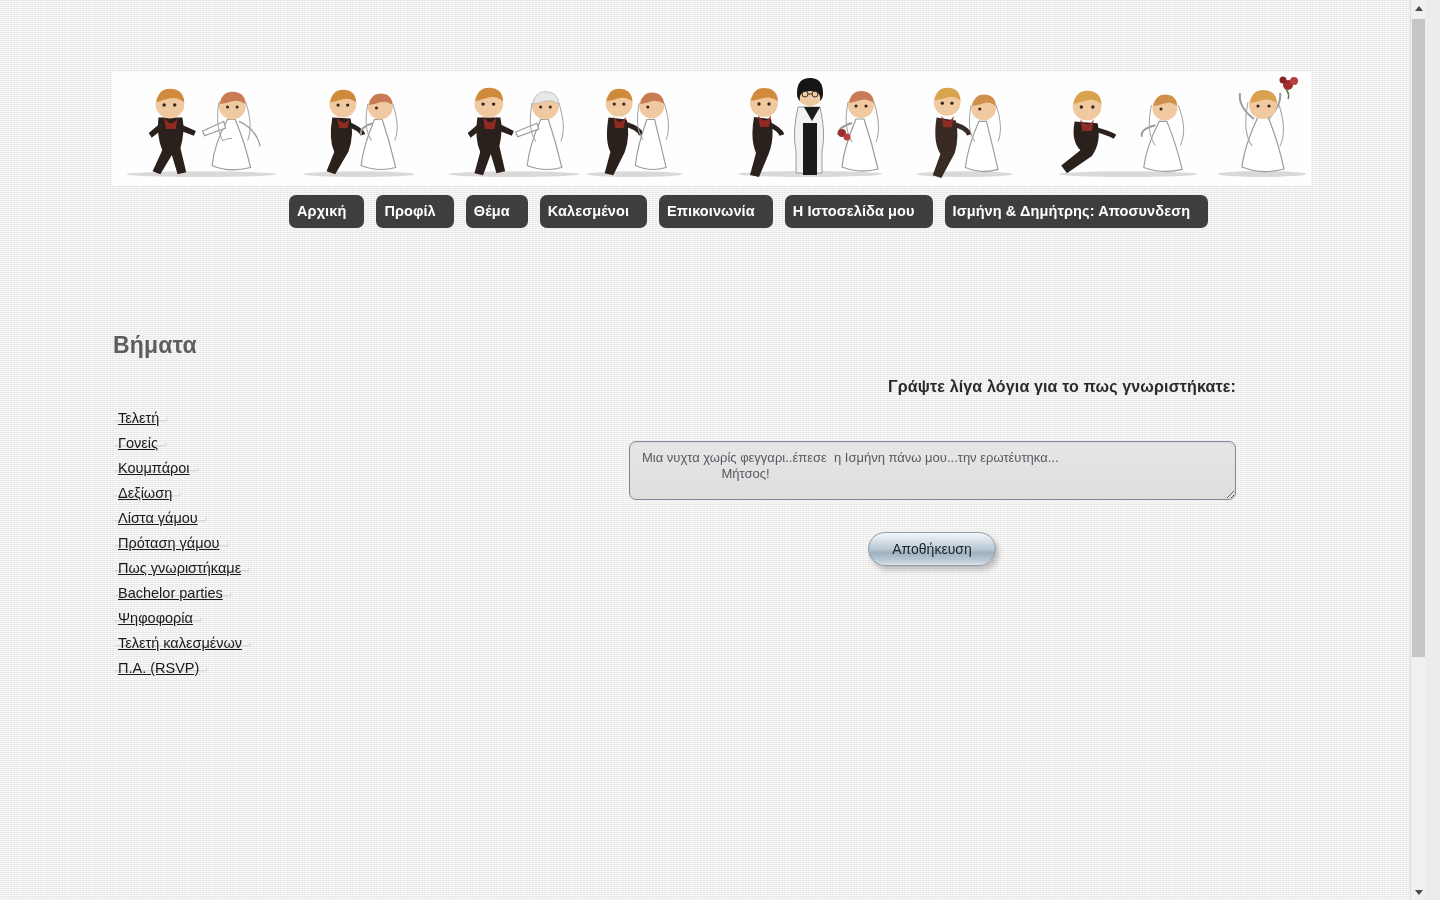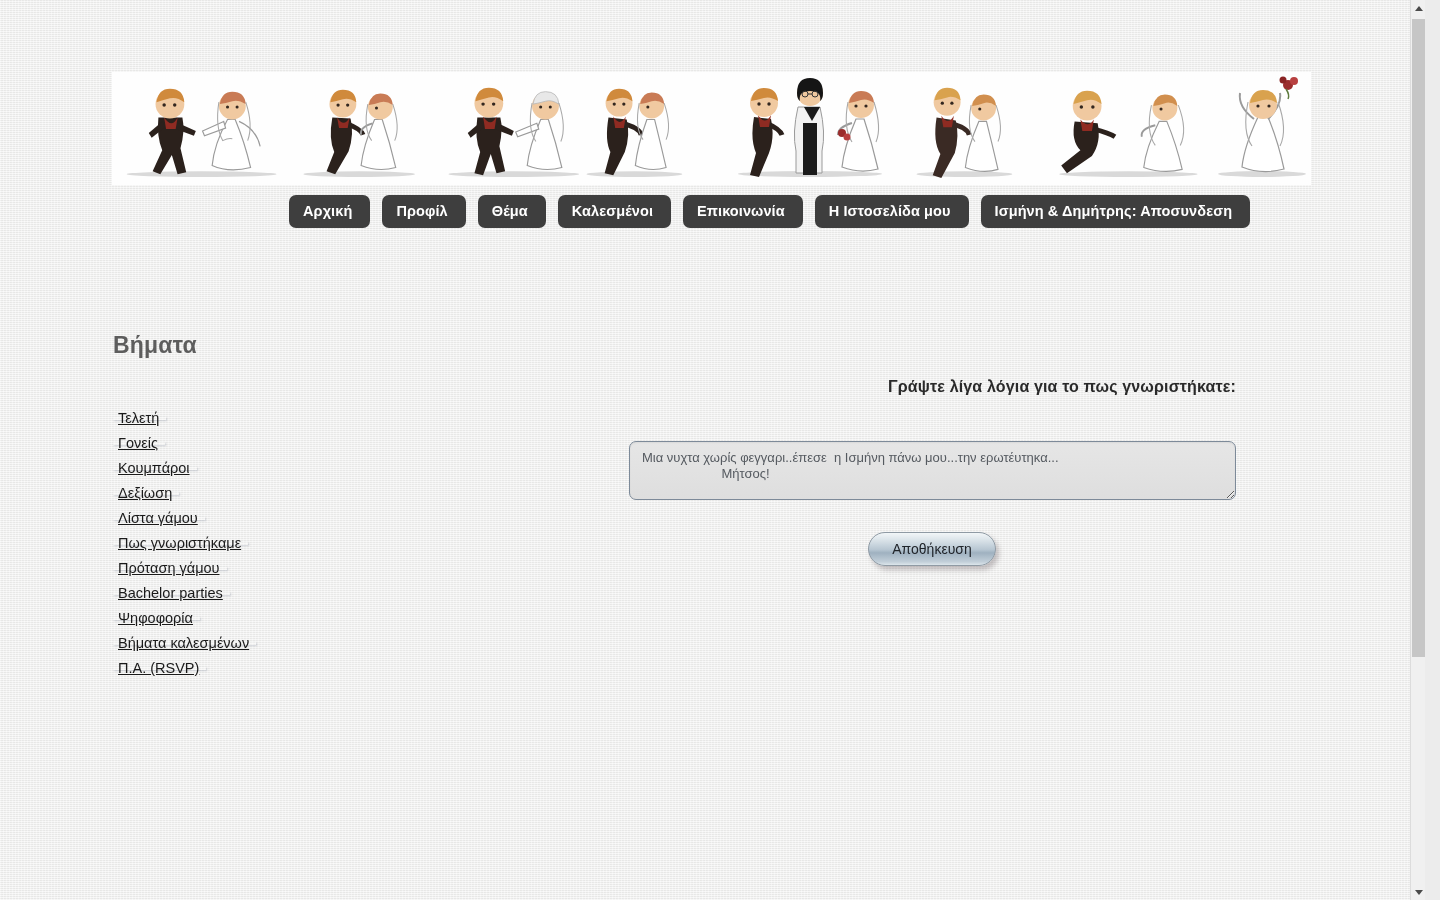--- a/index.html
+++ b/index.html
@@ -46,21 +46,21 @@
     gap: 12px;
     align-items: flex-start;
   }
   .nav-btn {
     background: #3e3e3e;
     color: #ffffff;
     font-size: 14.5px;
     font-weight: bold;
     border: none;
     border-radius: 7px;
-    padding: 9px 18px 10px 14px;
+    padding: 9px 18px 10px 8px;
     line-height: 14px;
     cursor: pointer;
     white-space: nowrap;
     font-family: "Liberation Sans", sans-serif;
     letter-spacing: 0.1px;
   }
 
   
   #sidebar {
     position: absolute;
@@ -372,25 +372,25 @@
   </nav>
 
   <aside id="sidebar">
     <h2 id="sidebar-title">Βήματα</h2>
 
     <div class="side-link-row"><a class="side-link">Τελετή</a></div>
     <div class="side-link-row"><a class="side-link">Γονείς</a></div>
     <div class="side-link-row"><a class="side-link">Κουμπάροι</a></div>
     <div class="side-link-row"><a class="side-link">Δεξίωση</a></div>
     <div class="side-link-row"><a class="side-link">Λίστα γάμου</a></div>
+    <div class="side-link-row"><a class="side-link">Πρόταση γάμου</a></div>
     <div class="side-link-row"><a class="side-link">Πως γνωριστήκαμε</a></div>
-    <div class="side-link-row"><a class="side-link">Πρόταση γάμου</a></div>
     <div class="side-link-row"><a class="side-link">Bachelor parties</a></div>
     <div class="side-link-row"><a class="side-link">Ψηφοφορία</a></div>
-    <div class="side-link-row"><a class="side-link">Βήματα καλεσμένων</a></div>
+    <div class="side-link-row"><a class="side-link">Τελετή καλεσμένων</a></div>
     <div class="side-link-row"><a class="side-link">Π.Α. (RSVP)</a></div>
   </aside>
 
   <h1 id="main-heading">Γράψτε λίγα λόγια για το πως γνωριστήκατε:</h1>
 
   <textarea id="story-textarea" placeholder="Μια νυχτα χωρίς φεγγαρι..έπεσε  η Ισμήνη πάνω μου...την ερωτέυτηκα..." style="">Μια νυχτα χωρίς φεγγαρι..έπεσε  η Ισμήνη πάνω μου...την ερωτέυτηκα...
                       Μήτσος!</textarea>
 
   <div id="save-btn-wrap">
     <button id="save-btn">Αποθήκευση</button>

